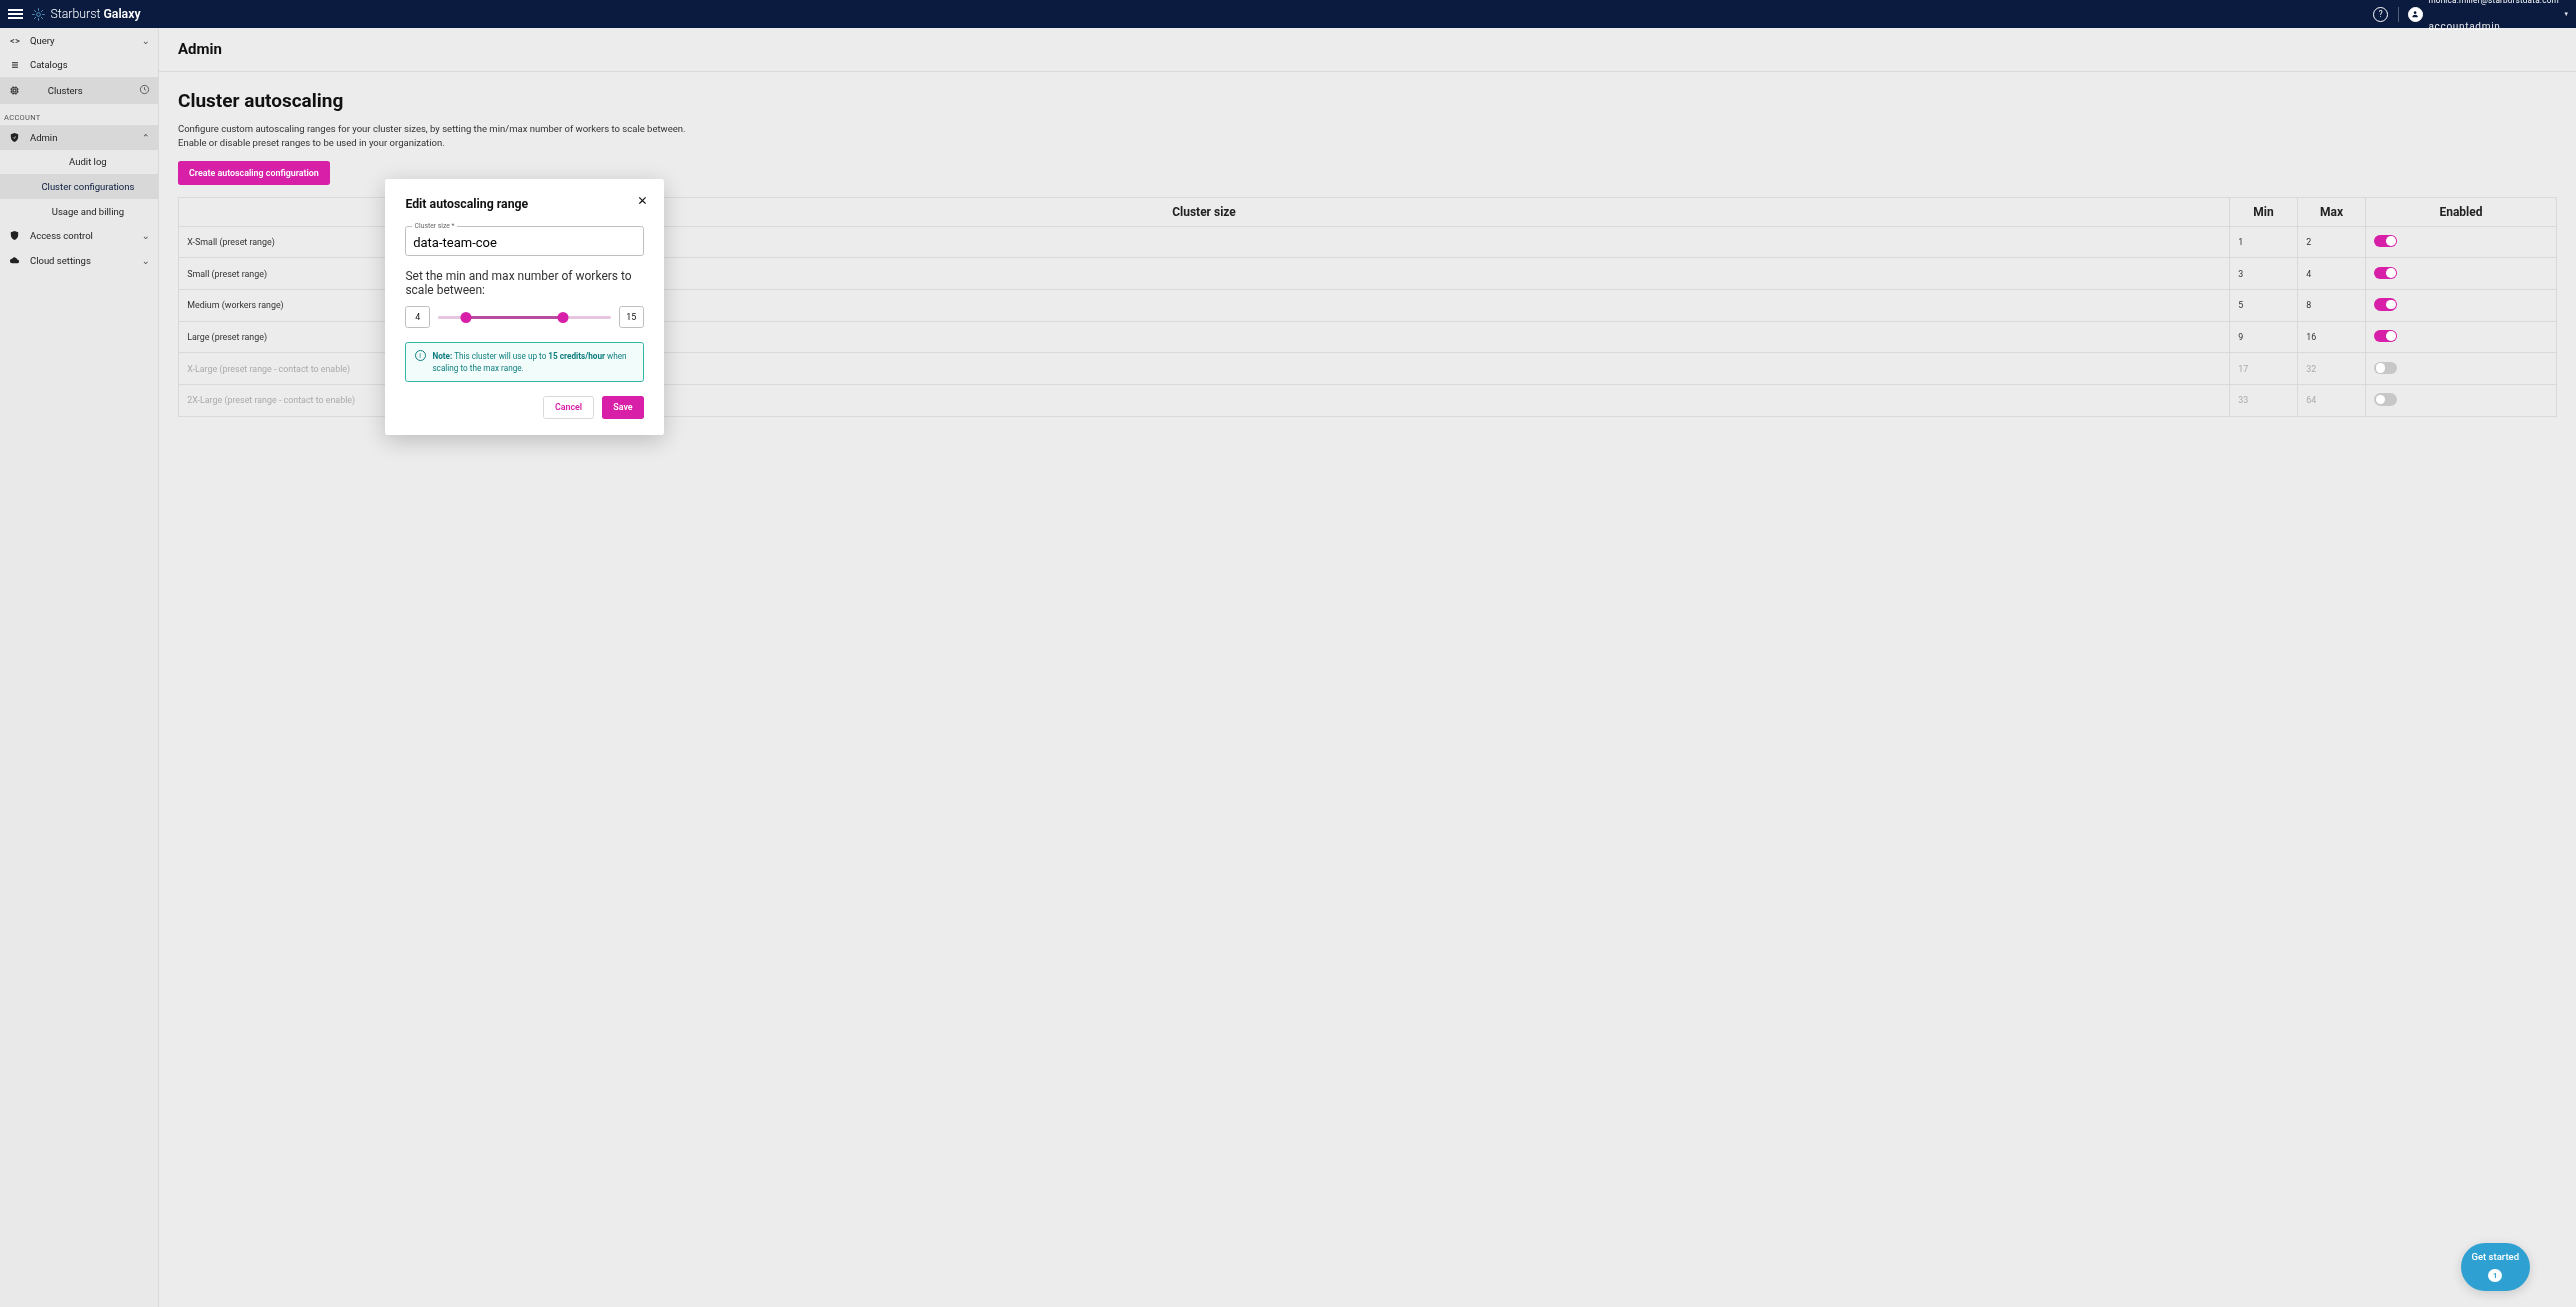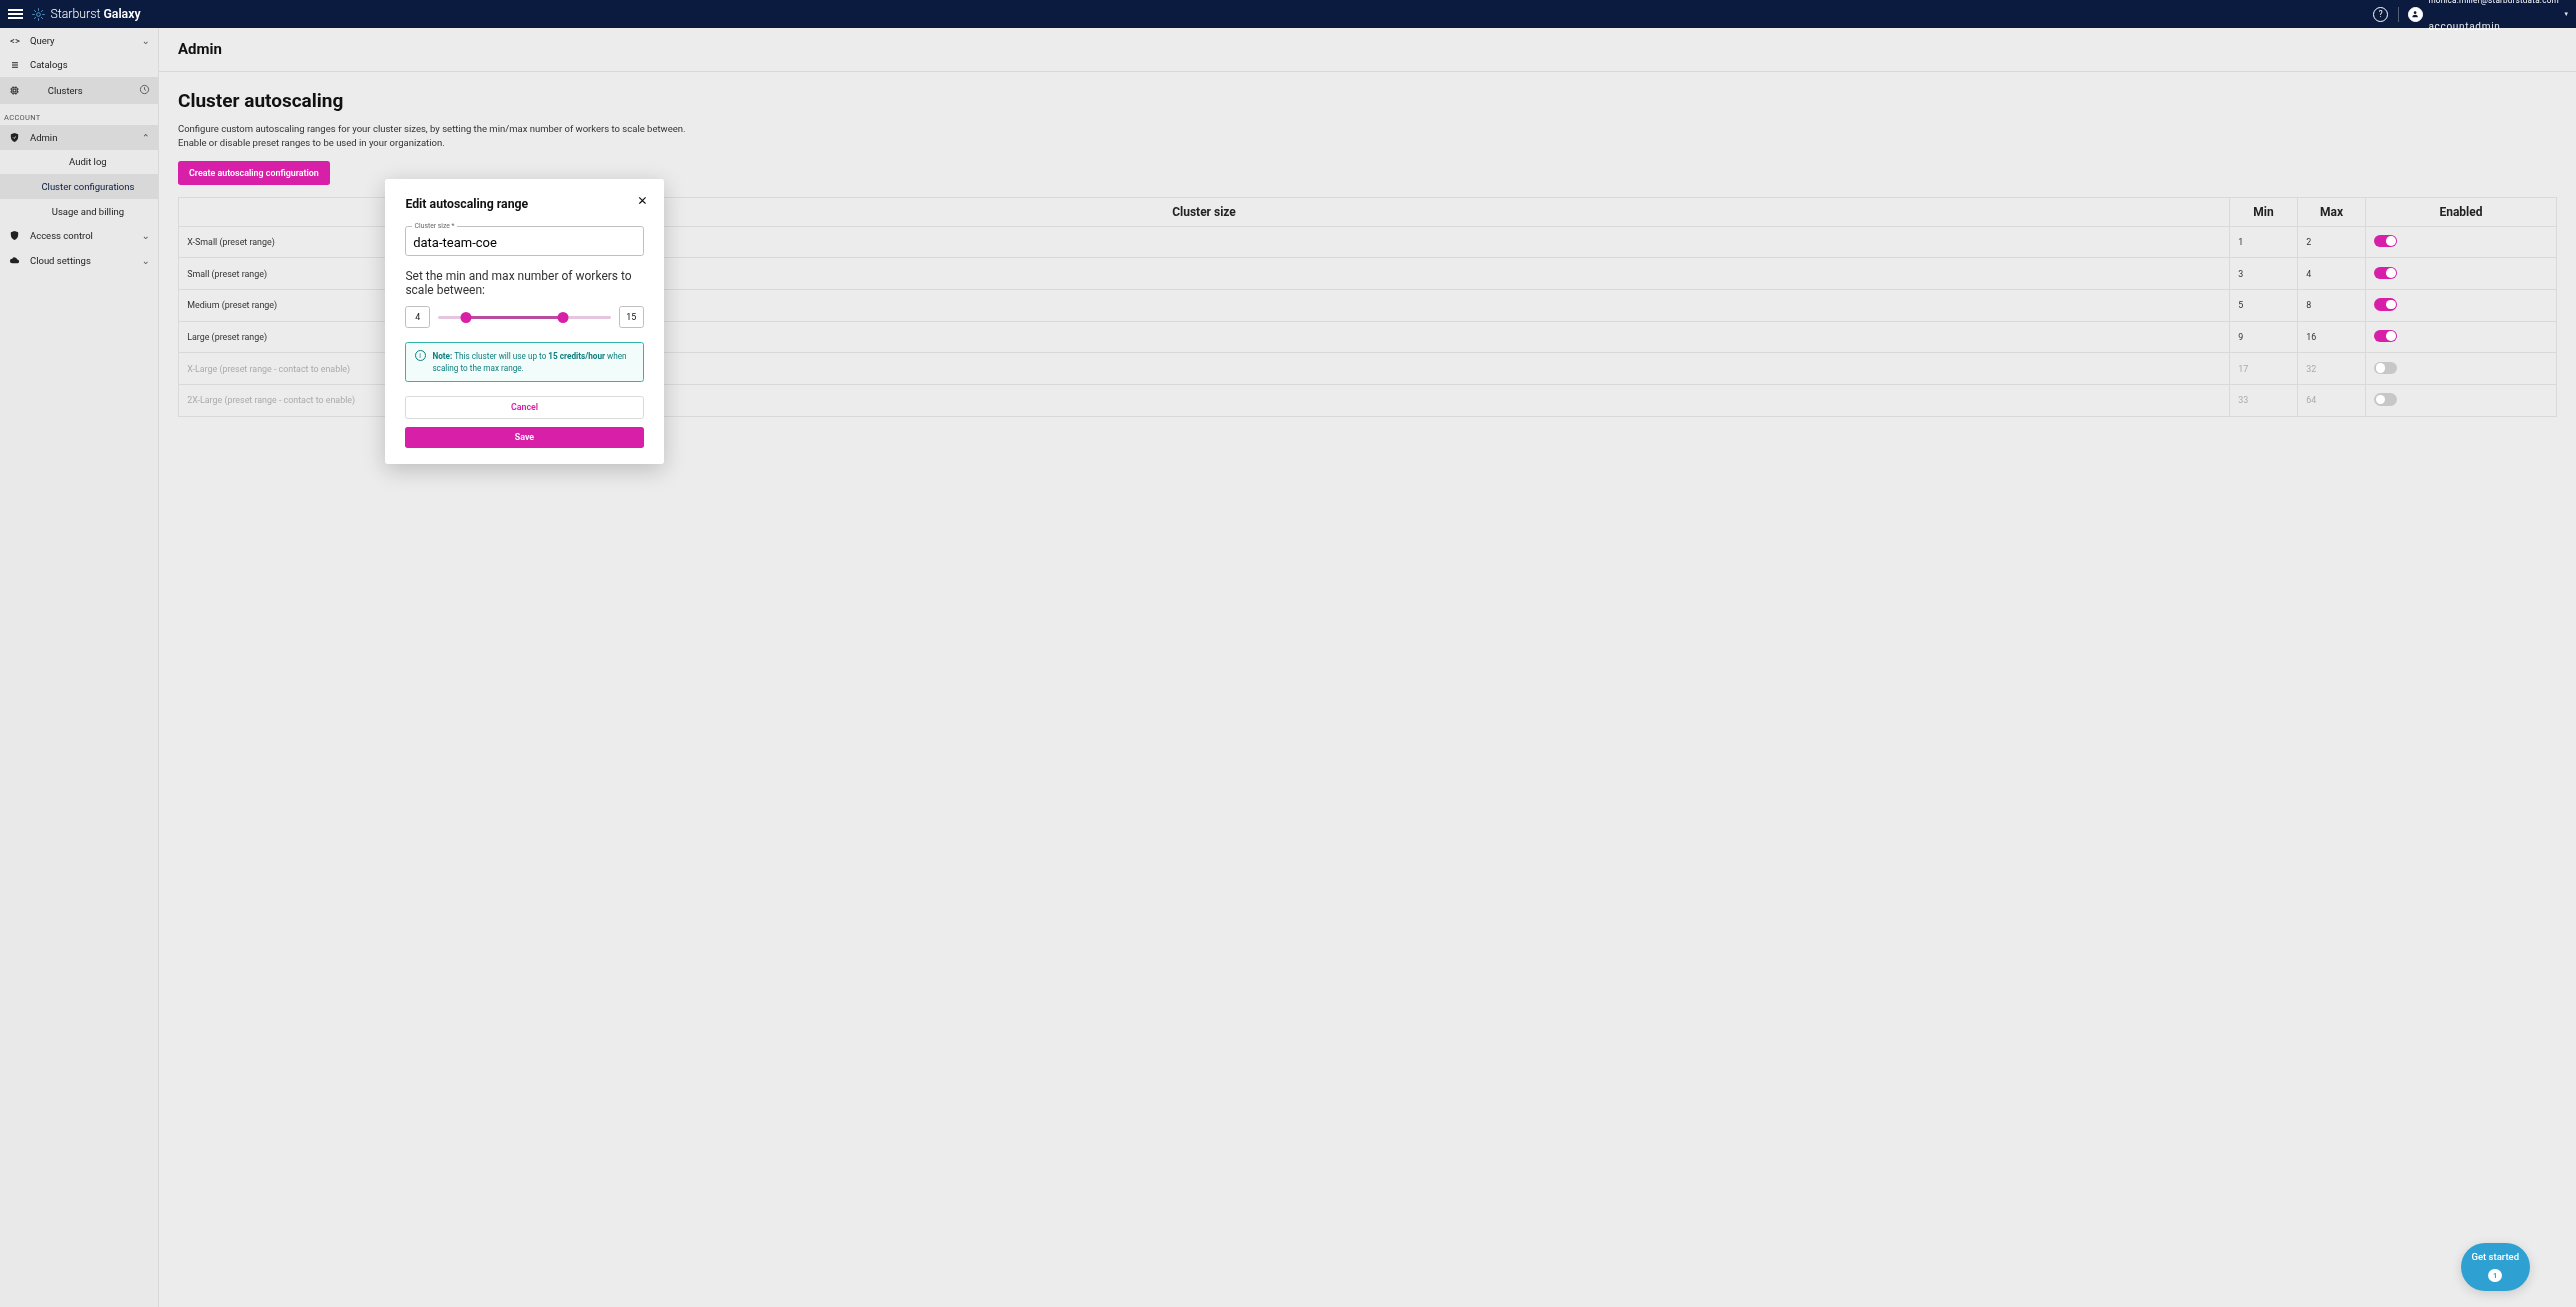--- a/index.html
+++ b/index.html
@@ -76,21 +76,21 @@
   .helper{font-size:12px;color:#333;margin-bottom:9.5px;}
   .range-row{display:flex;align-items:center;gap:8.2px;margin-bottom:13.6px;}
   .num-box{width:24.5px;height:22px;border:0.7px solid #bfbfbf;border-radius:2.7px;display:flex;align-items:center;justify-content:center;font-size:8.9px;}
   .slider{flex:1;position:relative;height:2.7px;background:#e6c6de;border-radius:1.4px;}
   .slider-fill{position:absolute;height:2.7px;background:#b84da0;border-radius:1.4px;left:16%;right:28%;}
   .slider-thumb{position:absolute;width:11px;height:11px;background:var(--magenta-bright);border-radius:50%;top:-4.1px;transform:translateX(-50%);cursor:grab;}
   .slider-thumb.t1{left:16%;}
   .slider-thumb.t2{left:72%;}
   .note{border:0.7px solid var(--teal-border);background:var(--teal-bg);border-radius:2.7px;padding:6.8px 8.2px;display:flex;gap:6.8px;font-size:8.2px;color:var(--teal-text);line-height:1.5;margin-bottom:13.6px;}
   .note-icon{width:11px;height:11px;border:1px solid var(--teal-text);border-radius:50%;display:flex;align-items:center;justify-content:center;font-size:6.8px;flex-shrink:0;margin-top:0.7px;}
-  .modal-actions{display:flex;justify-content:flex-end;gap:8.2px;flex-direction:column;}
+  .modal-actions{display:flex;justify-content:flex-end;gap:8.2px;}
 
   .get-started{position:fixed;right:46px;bottom:16.4px;background:#2ea0d1;color:#fff;border-radius:27px;padding:8.2px 11px;display:flex;align-items:center;gap:6.8px;font-size:9.5px;font-weight:500;box-shadow:0 2.7px 11px rgba(0,0,0,0.15);cursor:pointer;flex-direction:column;}
   .badge-white{background:#fff;color:#2ea0d1;border-radius:50%;width:13.6px;height:13.6px;display:flex;align-items:center;justify-content:center;font-size:7.5px;font-weight:700;}
 </style>
 </head>
 <body>
 
 <div class="topbar">
   <div class="topbar-left">
     <div class="hamburger">
@@ -227,21 +227,21 @@
               <td>2</td>
               <td><span class="toggle on"></span></td>
             </tr>
             <tr>
               <td>Small (preset range)</td>
               <td>3</td>
               <td>4</td>
               <td><span class="toggle on"></span></td>
             </tr>
             <tr>
-              <td>Medium (preset range)</td>
+              <td>Medium (workers range)</td>
               <td>5</td>
               <td>8</td>
               <td><span class="toggle on"></span></td>
             </tr>
             <tr>
               <td>Large (preset range)</td>
               <td>9</td>
               <td>16</td>
               <td><span class="toggle on"></span></td>
             </tr>

